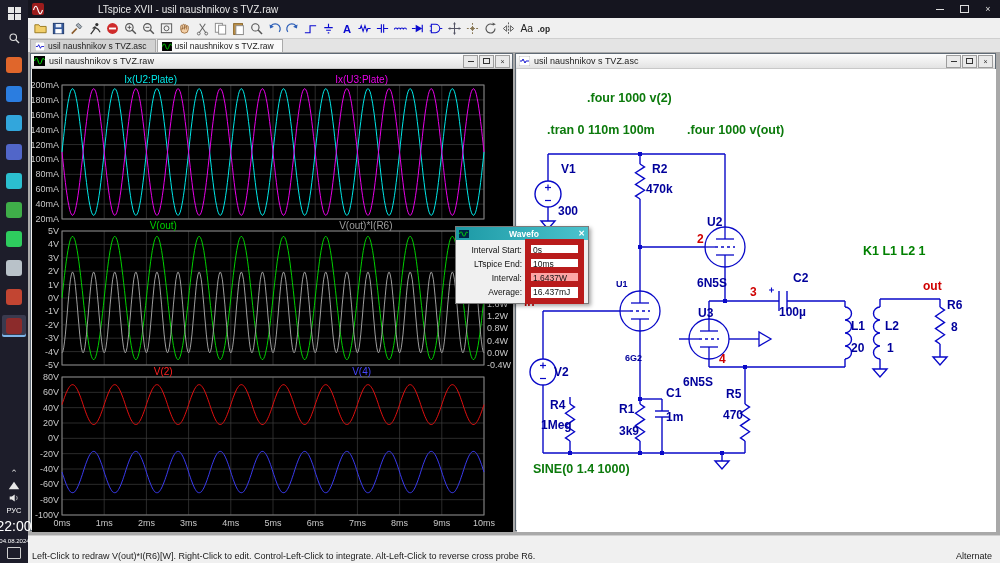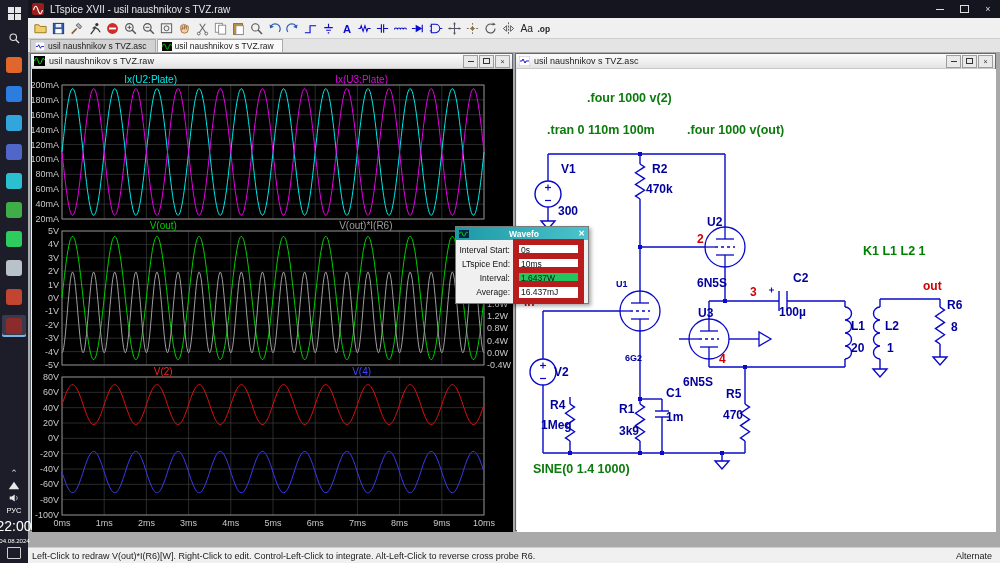--- a/index.html
+++ b/index.html
@@ -16,21 +16,21 @@
   .tb-app .sq{width:16px;height:16px;border-radius:3px;display:flex;align-items:center;justify-content:center;
               color:#fff;font-size:9px;font-weight:bold;}
   .tb-sys{margin-top:auto;display:flex;flex-direction:column;align-items:center;gap:3px;padding-bottom:4px;color:#e8e8e8;}
   .tb-chevron{font-size:9px;color:#ddd;}
   .tb-lang{font-size:7.5px;color:#fff;}
   .tb-time{font-size:14px;color:#fff;}
   .tb-date{font-size:6.6px;color:#fff;white-space:nowrap;transform:scale(.92);}
   .tb-notif{width:12px;height:10px;border:1px solid #cfcfcf;border-radius:1px;}
   
   .app{position:absolute;left:28px;top:0;right:0;bottom:0;display:flex;flex-direction:column;background:#f0f0f0;}
-  .titlebar{height:18px;background:#15151f;color:#e8e8e8;display:flex;align-items:center;font-size:10px;flex:0 0 auto;}
+  .titlebar{height:18px;background:#15151f;color:#e8e8e8;display:flex;align-items:center;font-size:10px;flex:0 0 auto;gap:48px;}
   .app-icon{width:14px;height:12px;margin:0 4px 0 4px;display:flex;align-items:center;}
   .title-text{flex:1;white-space:nowrap;overflow:hidden;}
   .win-btns{display:flex;height:100%;}
   .win-btn{width:24px;display:flex;align-items:center;justify-content:center;color:#ddd;font-size:9px;}
   .wb-min i{display:block;width:8px;height:1px;background:#ddd;}
   .wb-max i{display:block;width:7px;height:6px;border:1px solid #ddd;}
   .menubar{height:15px;background:#f0f0f0;border-bottom:1px solid #dcdcdc;display:flex;align-items:center;
            font-size:10px;color:#1a1a1a;flex:0 0 auto;}
   .menu-item{padding:0 6px;}
   .toolbar{height:20px;background:#f0f0f0;border-bottom:1px solid #cfcfcf;display:flex;align-items:center;
@@ -57,27 +57,27 @@
   
   .dialog{position:absolute;left:427px;top:174px;width:132px;z-index:10;background:#f0f0f0;
           border:1px solid #7a7a7a;box-shadow:2px 2px 4px rgba(0,0,0,.35);}
   .dlg-title{height:13px;background:linear-gradient(90deg,#1c99a5,#4cc3cd);display:flex;align-items:center;
              color:#fff;font-size:8.5px;font-weight:bold;gap:36px;}
   .dlg-icon{width:11px;height:9px;margin:0 3px;display:flex;align-items:center;}
   .dlg-title-text{flex:1;white-space:nowrap;overflow:hidden;}
   .dlg-close{width:13px;text-align:center;font-size:8px;color:#fff;}
   .dlg-body{padding:4px 4px 5px 2px;display:flex;flex-direction:column;gap:2px;}
   .dlg-row{display:flex;align-items:center;height:12px;}
-  .dlg-label{width:52px;text-align:right;font-size:8.5px;color:#111;margin-right:3px;white-space:nowrap;}
+  .dlg-label{width:52px;text-align:right;font-size:8.5px;color:#111;margin-right:3px;white-space:nowrap;margin-left:12px;}
   .dlg-field{flex:1;height:11px;background:#fff;border:6px solid #b91c1c;font-size:8.5px;color:#111;
              padding:0 2px;line-height:11px;white-space:nowrap;overflow:hidden;}
-  .dlg-field.sel{background:#22c55e;}
+  .dlg-field.sel{background:#fca5a5;}
   
   .statusbar{height:15px;background:#f0f0f0;border-top:1px solid #cfcfcf;display:flex;align-items:center;
-             justify-content:space-between;font-size:9px;color:#1a1a1a;padding:0 8px 0 4px;flex:0 0 auto;}
+             justify-content:space-between;font-size:9px;color:#1a1a1a;padding:12px 8px 0 4px;flex:0 0 auto;}
   svg{display:block;}
 </style>
 </head>
 <body>
 
 <div class="screen">
 
   <div class="taskbar">
     <div class="tb-start">
       <svg width="13" height="13" viewBox="0 0 13 13">

